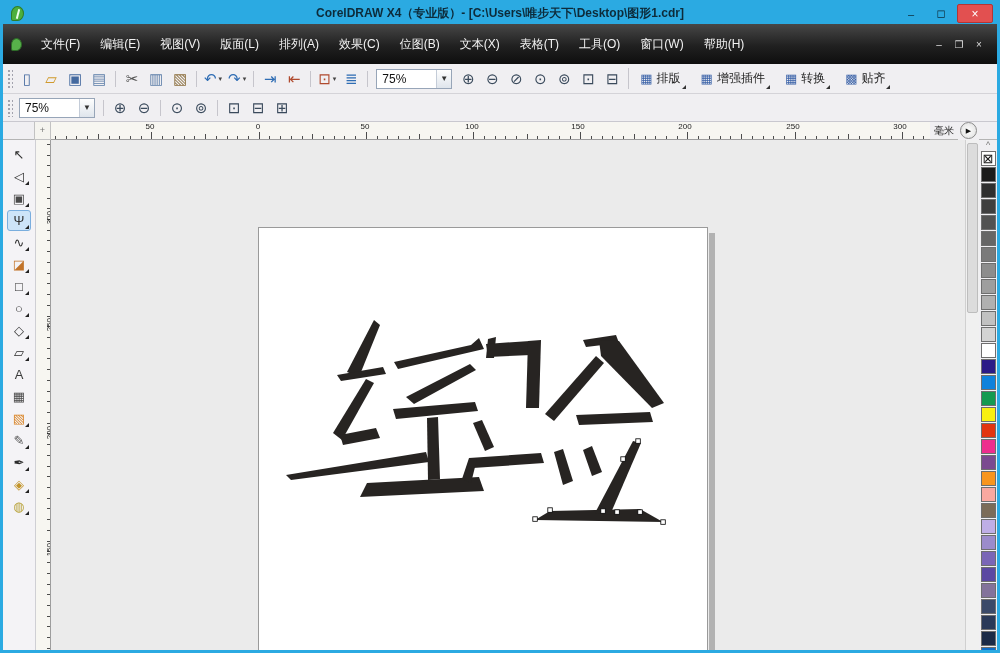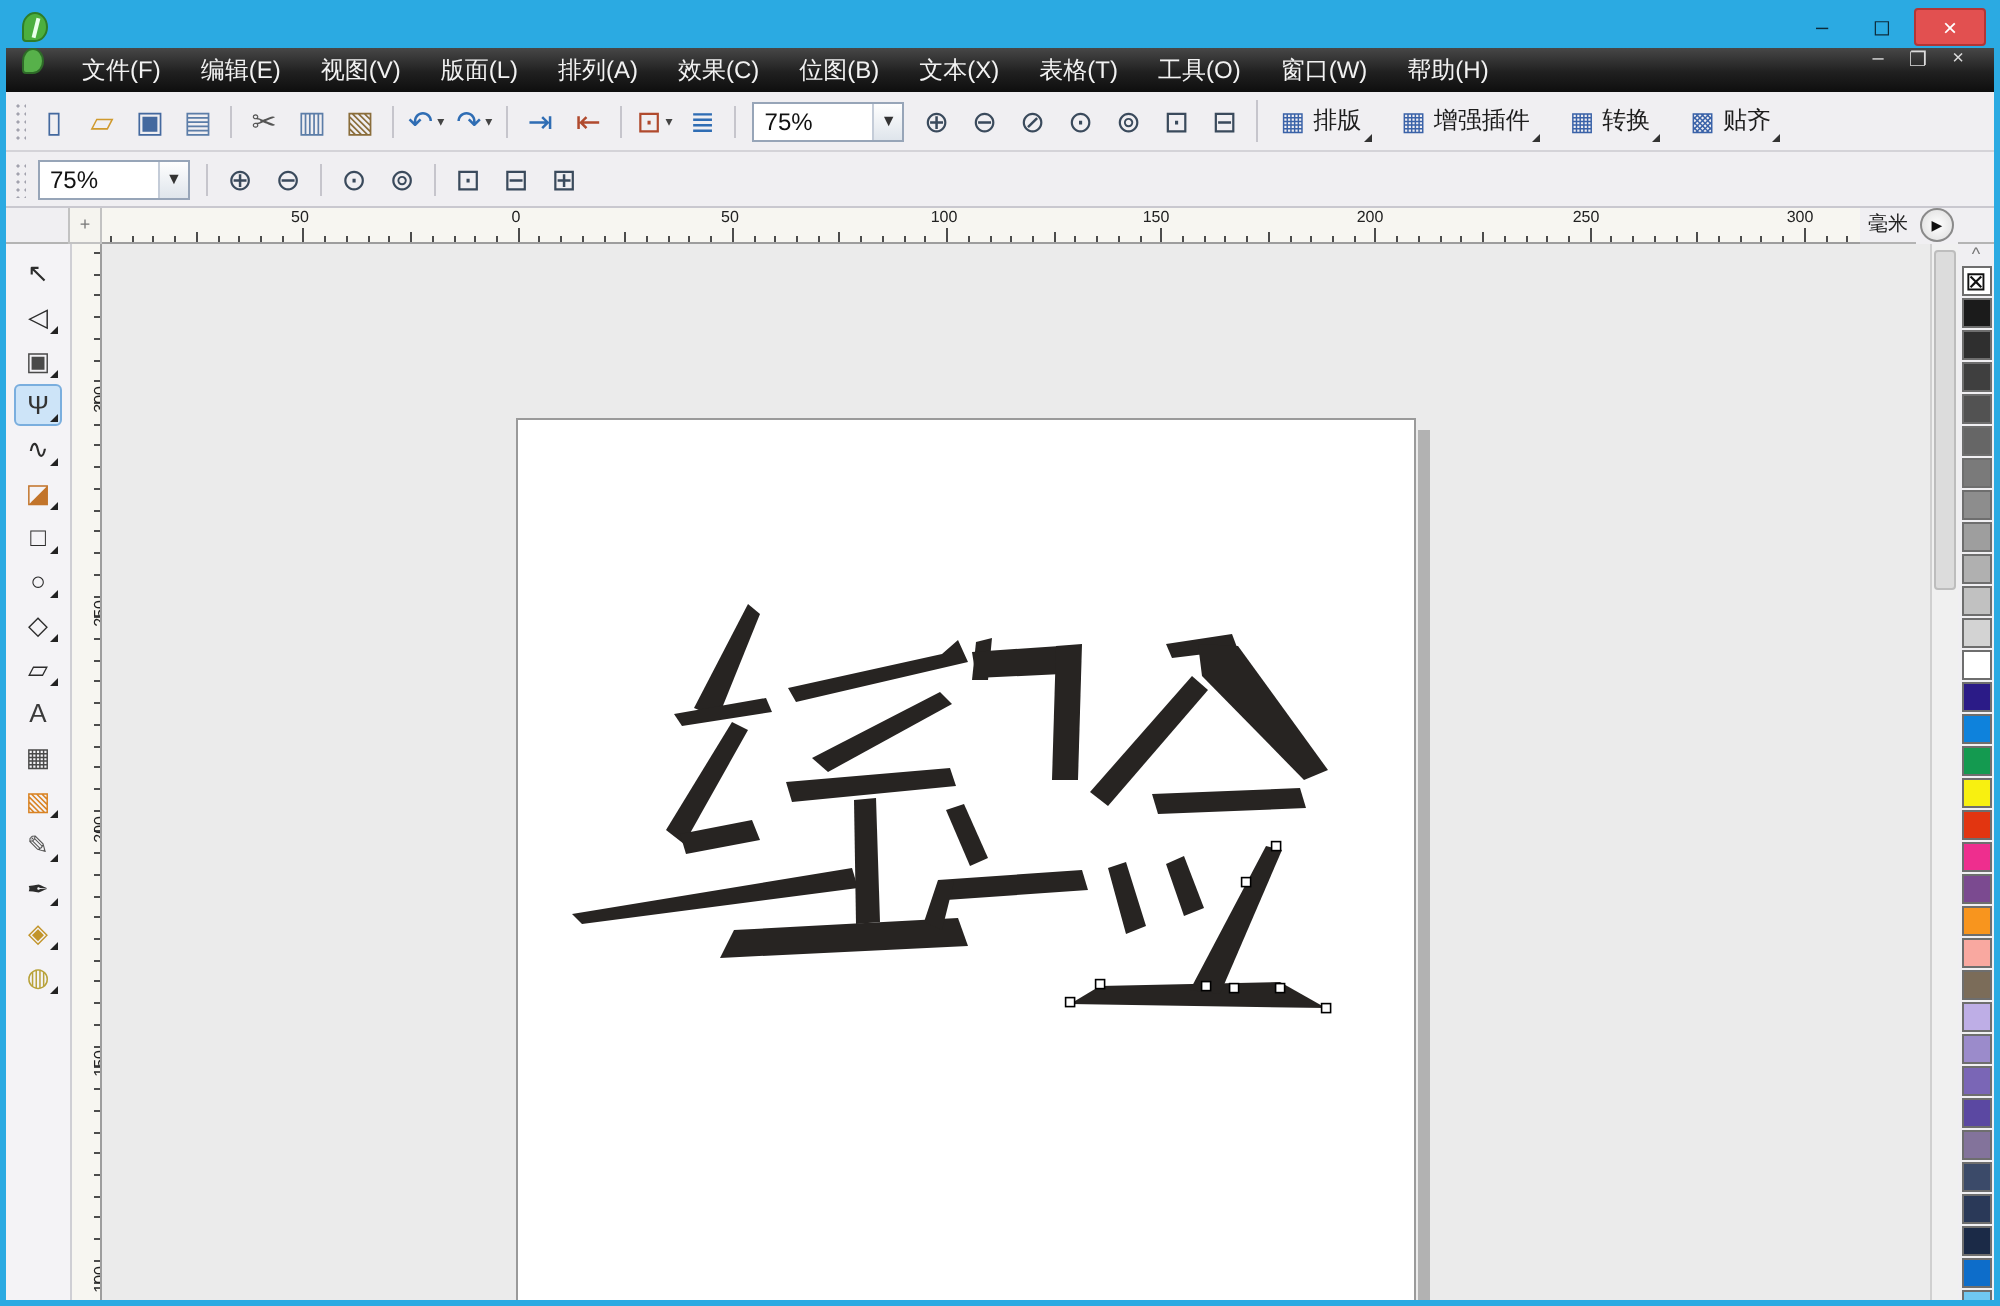--- a/index.html
+++ b/index.html
@@ -17,22 +17,22 @@
     background:#eaffea; transform:rotate(14deg); }
   .title-text { position:absolute; left:0; right:0; text-align:center; font-size:12px;
     color:#0d2b3a; font-weight:bold; pointer-events:none; }
   .win-controls { margin-left:auto; display:flex; align-items:center; height:100%; }
   .wc-btn { width:28px; height:17px; display:flex; align-items:center; justify-content:center;
     font-size:11px; color:#0d2b3a; margin-right:2px; }
   .wc-close { width:36px; height:19px; background:#e25050; color:#fff; border:1px solid #b23535;
     border-radius:2px; margin-right:4px; font-size:12px; }
 
   
-  .menubar { height:22px; background:linear-gradient(180deg,#474747 0%,#202020 55%,#0e0e0e 100%);
-    display:flex; flex:0 0 auto; }
+  .menubar { height:40px; background:linear-gradient(180deg,#474747 0%,#202020 55%,#0e0e0e 100%);
+    display:flex; align-items:center; flex:0 0 auto; }
   .menu-logo { width:11px; height:13px; margin:0 9px 0 8px; background:#57b14a;
     border-radius:50% 50% 50% 2px; border:1px solid #2e6b28; }
   .menu-item { color:#f2f2f2; font-size:12px; padding:3px 10px; cursor:default; }
   .doc-controls { margin-left:auto; display:flex; margin-right:8px; }
   .doc-controls span { color:#dcdcdc; font-size:10px; width:20px; text-align:center; }
 
   
   .toolbar { height:30px; background:#f0eff2; border-bottom:1px solid #d4d3d8;
     display:flex; align-items:center; flex:0 0 auto; }
   .propbar { height:28px; background:#f0eff2; border-bottom:1px solid #c9c8cf;
@@ -107,20 +107,21 @@
   .swatch { width:15px; height:15px; margin-bottom:1px; border:1px solid #6e6e6e; flex:0 0 auto; }
   .swatch.nofill { background:#fff; color:#111; font-size:13px; line-height:13px; text-align:center; }
 </style>
 </head>
 <body>
 
 <div class="window">
 
   <div class="titlebar">
     <div class="app-logo"></div>
+    <div class="title-text">CorelDRAW X4（专业版）- [C:\Users\唯步天下\Desktop\图形1.cdr]</div>
     <div class="win-controls">
       <div class="wc-btn">–</div>
       <div class="wc-btn">◻</div>
       <div class="wc-btn wc-close">×</div>
     </div>
   </div>
 
   <div class="menubar">
     <div class="menu-logo"></div>
     <div id="menu-items" style="display:flex">

